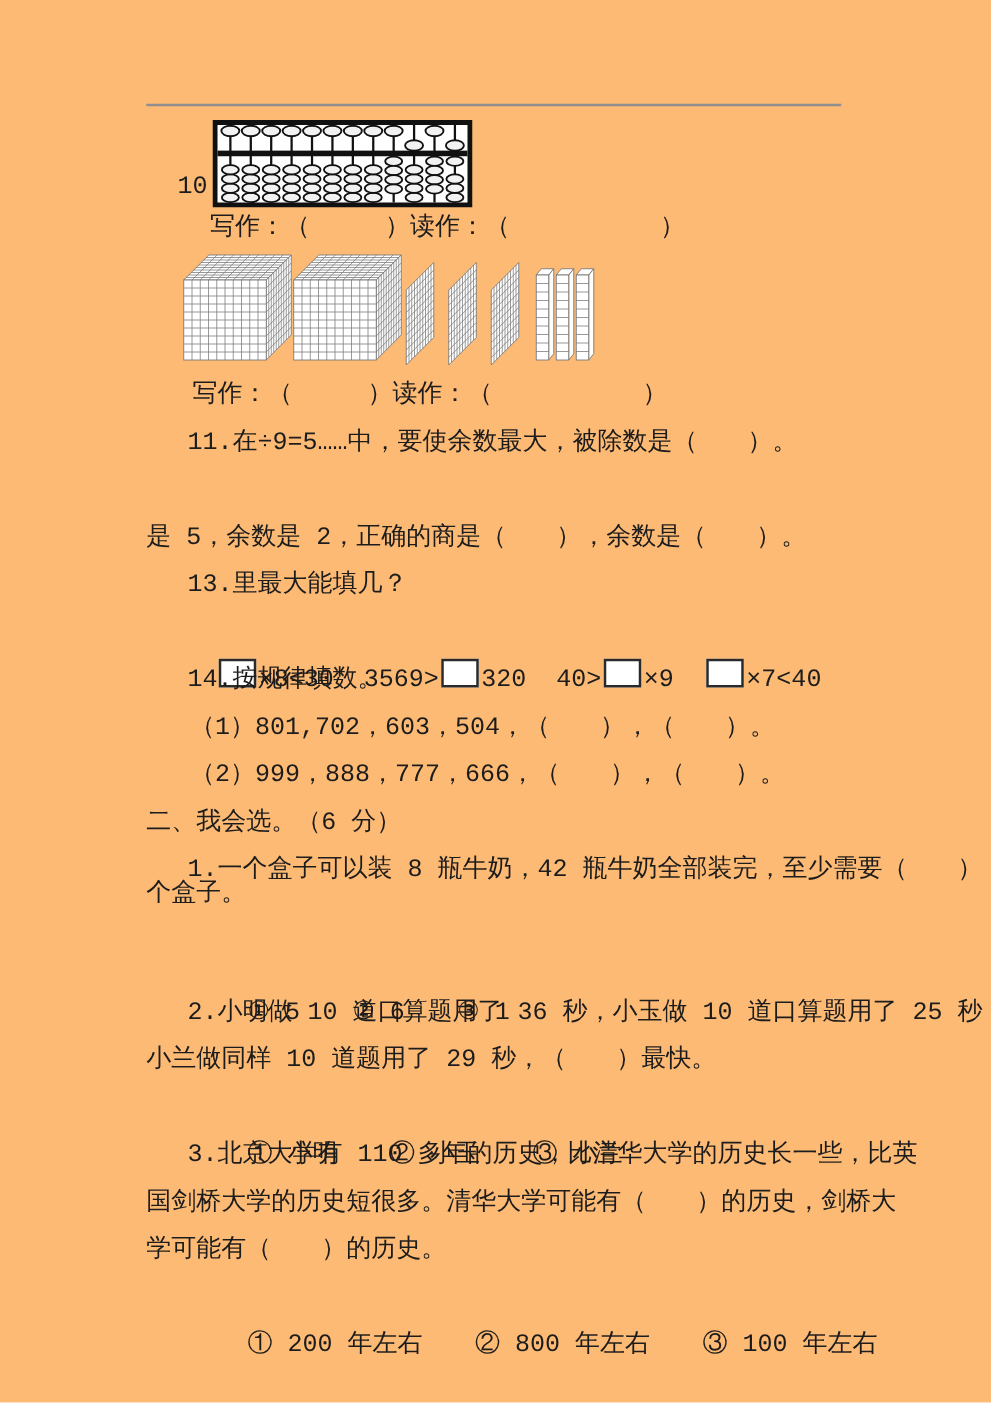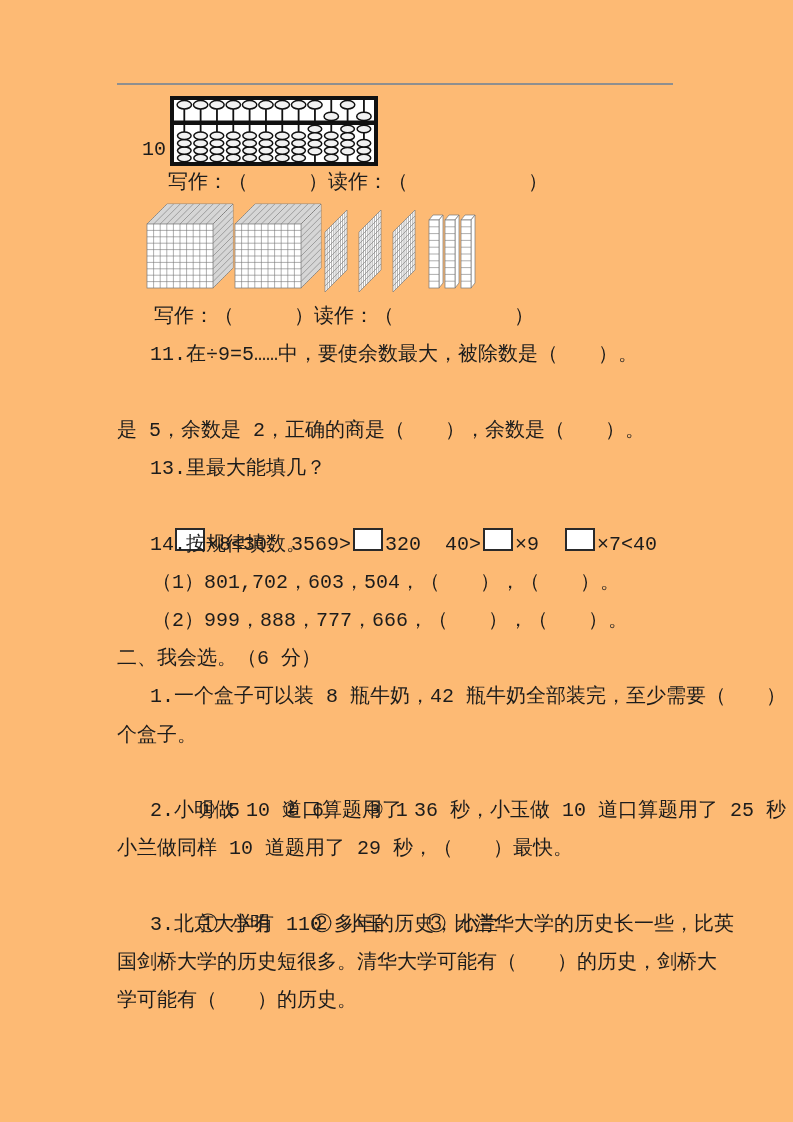--- a/index.html
+++ b/index.html
@@ -325,28 +325,31 @@
     <span class="expr"><span></span><span class="fillbox"></span><span>×8&lt;30</span></span><span class="expr"><span>3569&gt;</span><span class="fillbox"></span><span>320</span></span><span class="expr"><span>40&gt;</span><span class="fillbox"></span><span>×9</span></span><span class="expr"><span></span><span class="fillbox"></span><span>×7&lt;40</span></span>
   </div>
 
   <div class="line" style="left:150px;top:526px;">14.按规律填数。</div>
   <div class="line" style="left:152px;top:564px;">（1）801,702，603，504，（　　），（　　）。</div>
   <div class="line" style="left:152px;top:602px;">（2）999，888，777，666，（　　），（　　）。</div>
 
   <div class="line" style="left:117px;top:640px;">二、我会选。（6 分）</div>
 
   <div class="line" style="left:150px;top:678px;">1.一个盒子可以装 8 瓶牛奶，42 瓶牛奶全部装完，至少需要（　　）</div>
-  <div class="line" style="left:117px;top:717px;text-align:center;">个盒子。</div>
+  <div class="line" style="left:117px;top:697px;text-align:center;">个盒子。</div>
   <div class="line" style="left:150px;top:754px;">
     <span class="opt">① 5</span><span class="opt">② 6</span><span class="opt">③ 1</span>
   </div>
 
   <div class="line" style="left:150px;top:792px;">2.小明做 10 道口算题用了 36 秒，小玉做 10 道口算题用了 25 秒，</div>
   <div class="line" style="left:117px;top:830px;">小兰做同样 10 道题用了 29 秒，（　　）最快。</div>
   <div class="line" style="left:150px;top:868px;">
     <span class="opt">① 小明</span><span class="opt">② 小玉</span><span class="opt">③ 小兰</span>
   </div>
 
   <div class="line" style="left:150px;top:906px;text-align:center;">3.北京大学有 110 多年的历史，比清华大学的历史长一些，比英</div>
   <div class="line" style="left:117px;top:982px;">学可能有（　　）的历史。</div>
   <div class="line" style="left:117px;top:944px;">国剑桥大学的历史短很多。清华大学可能有（　　）的历史，剑桥大</div>
+  <div class="line" style="left:150px;top:1020px;">
+    <span class="opt">① 200 年左右</span><span class="opt">② 800 年左右</span><span class="opt">③ 100 年左右</span>
+  </div>
 
 </div>
 
 </body></html>

